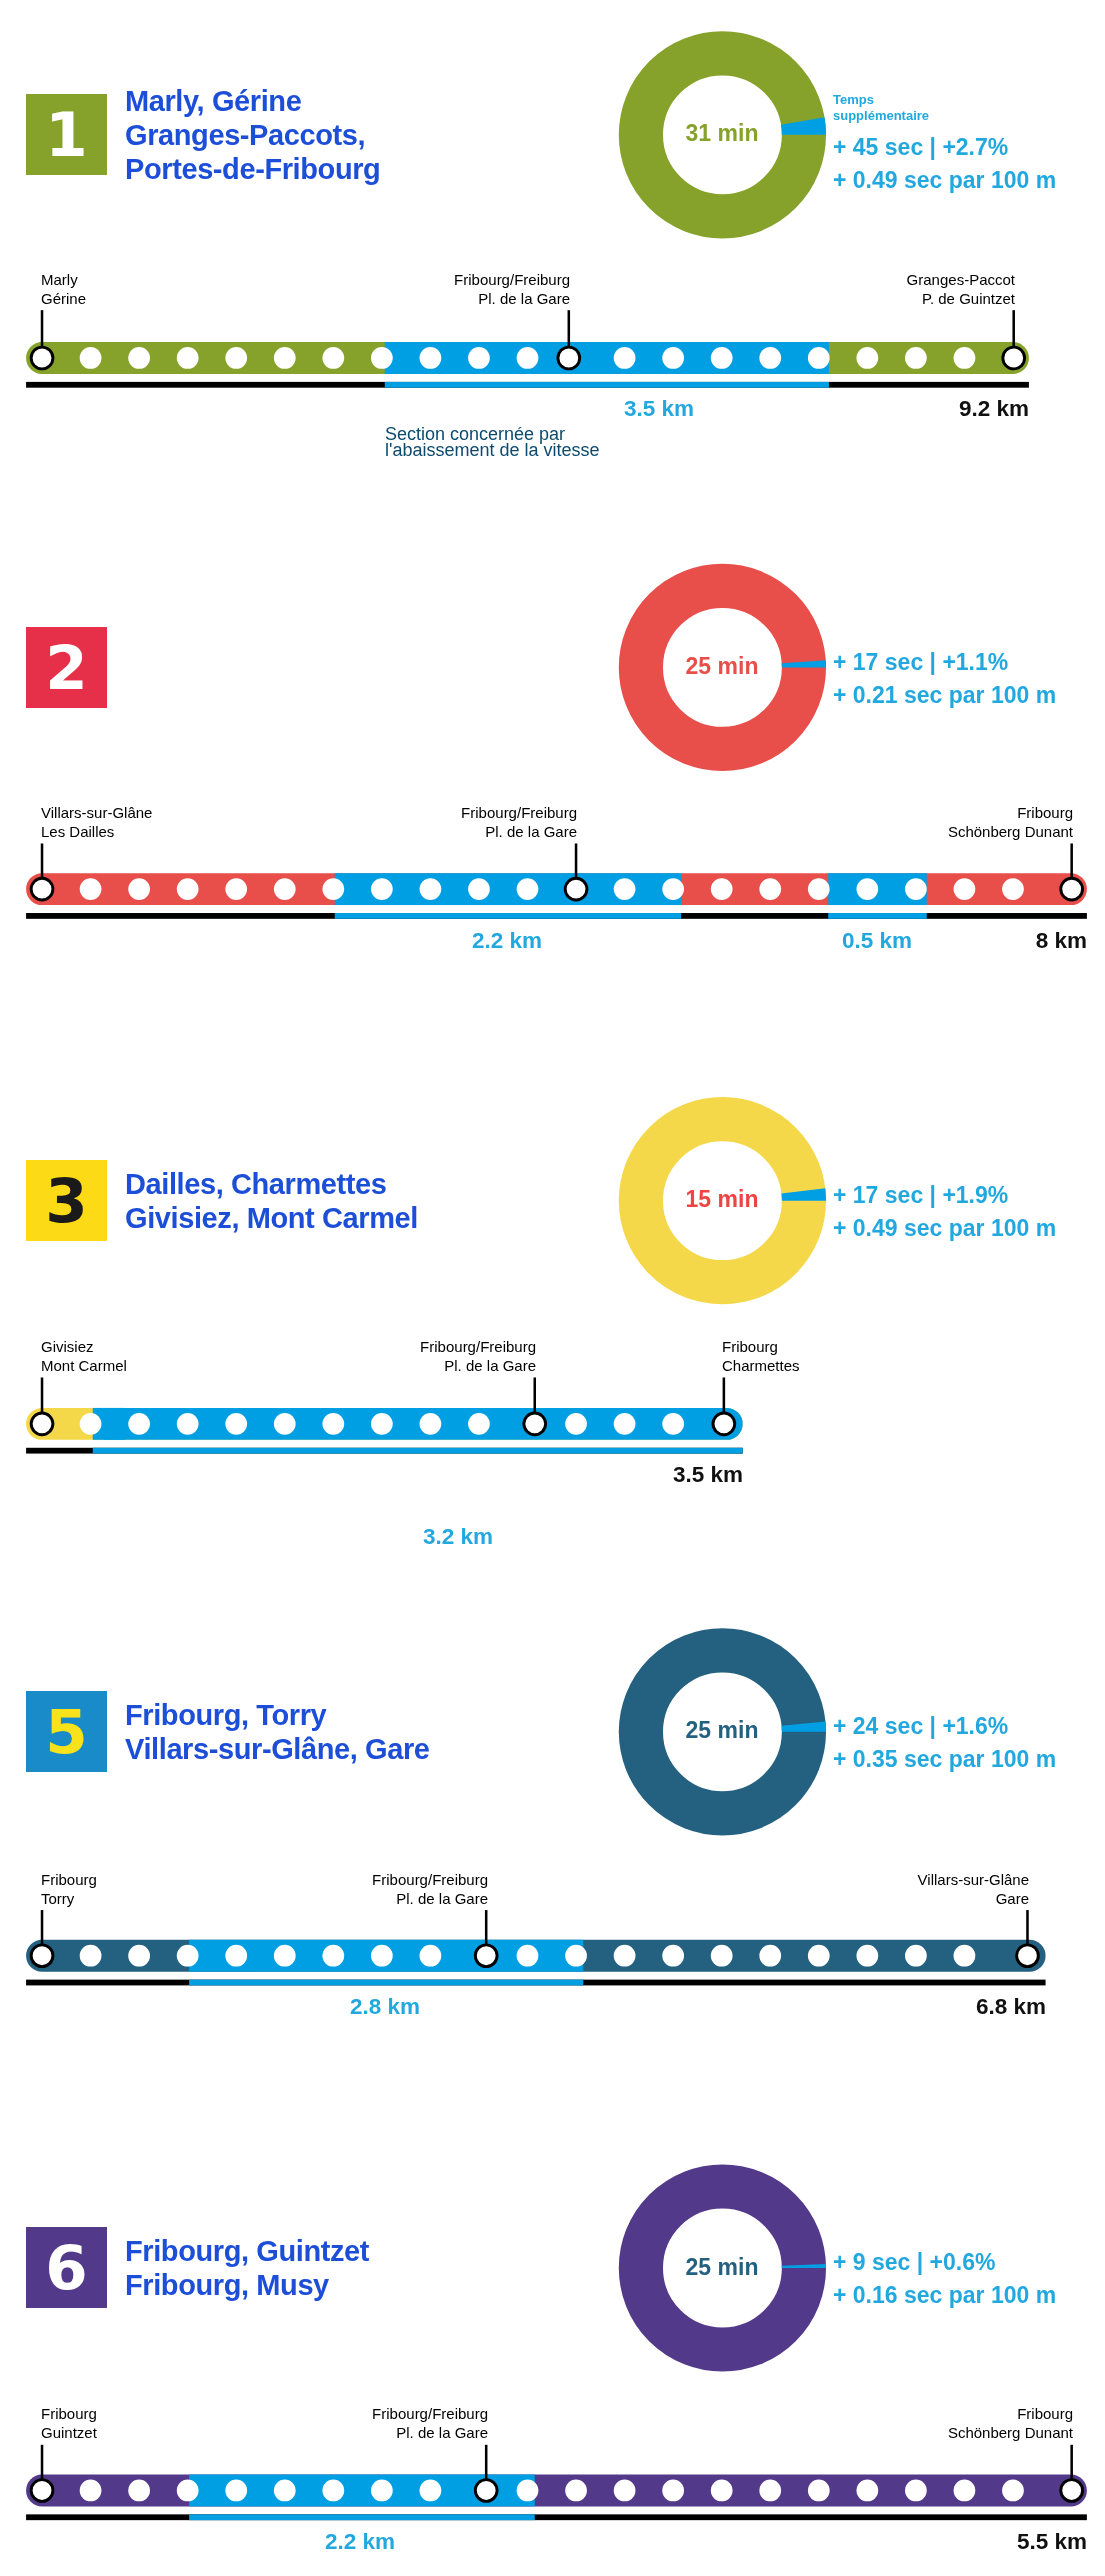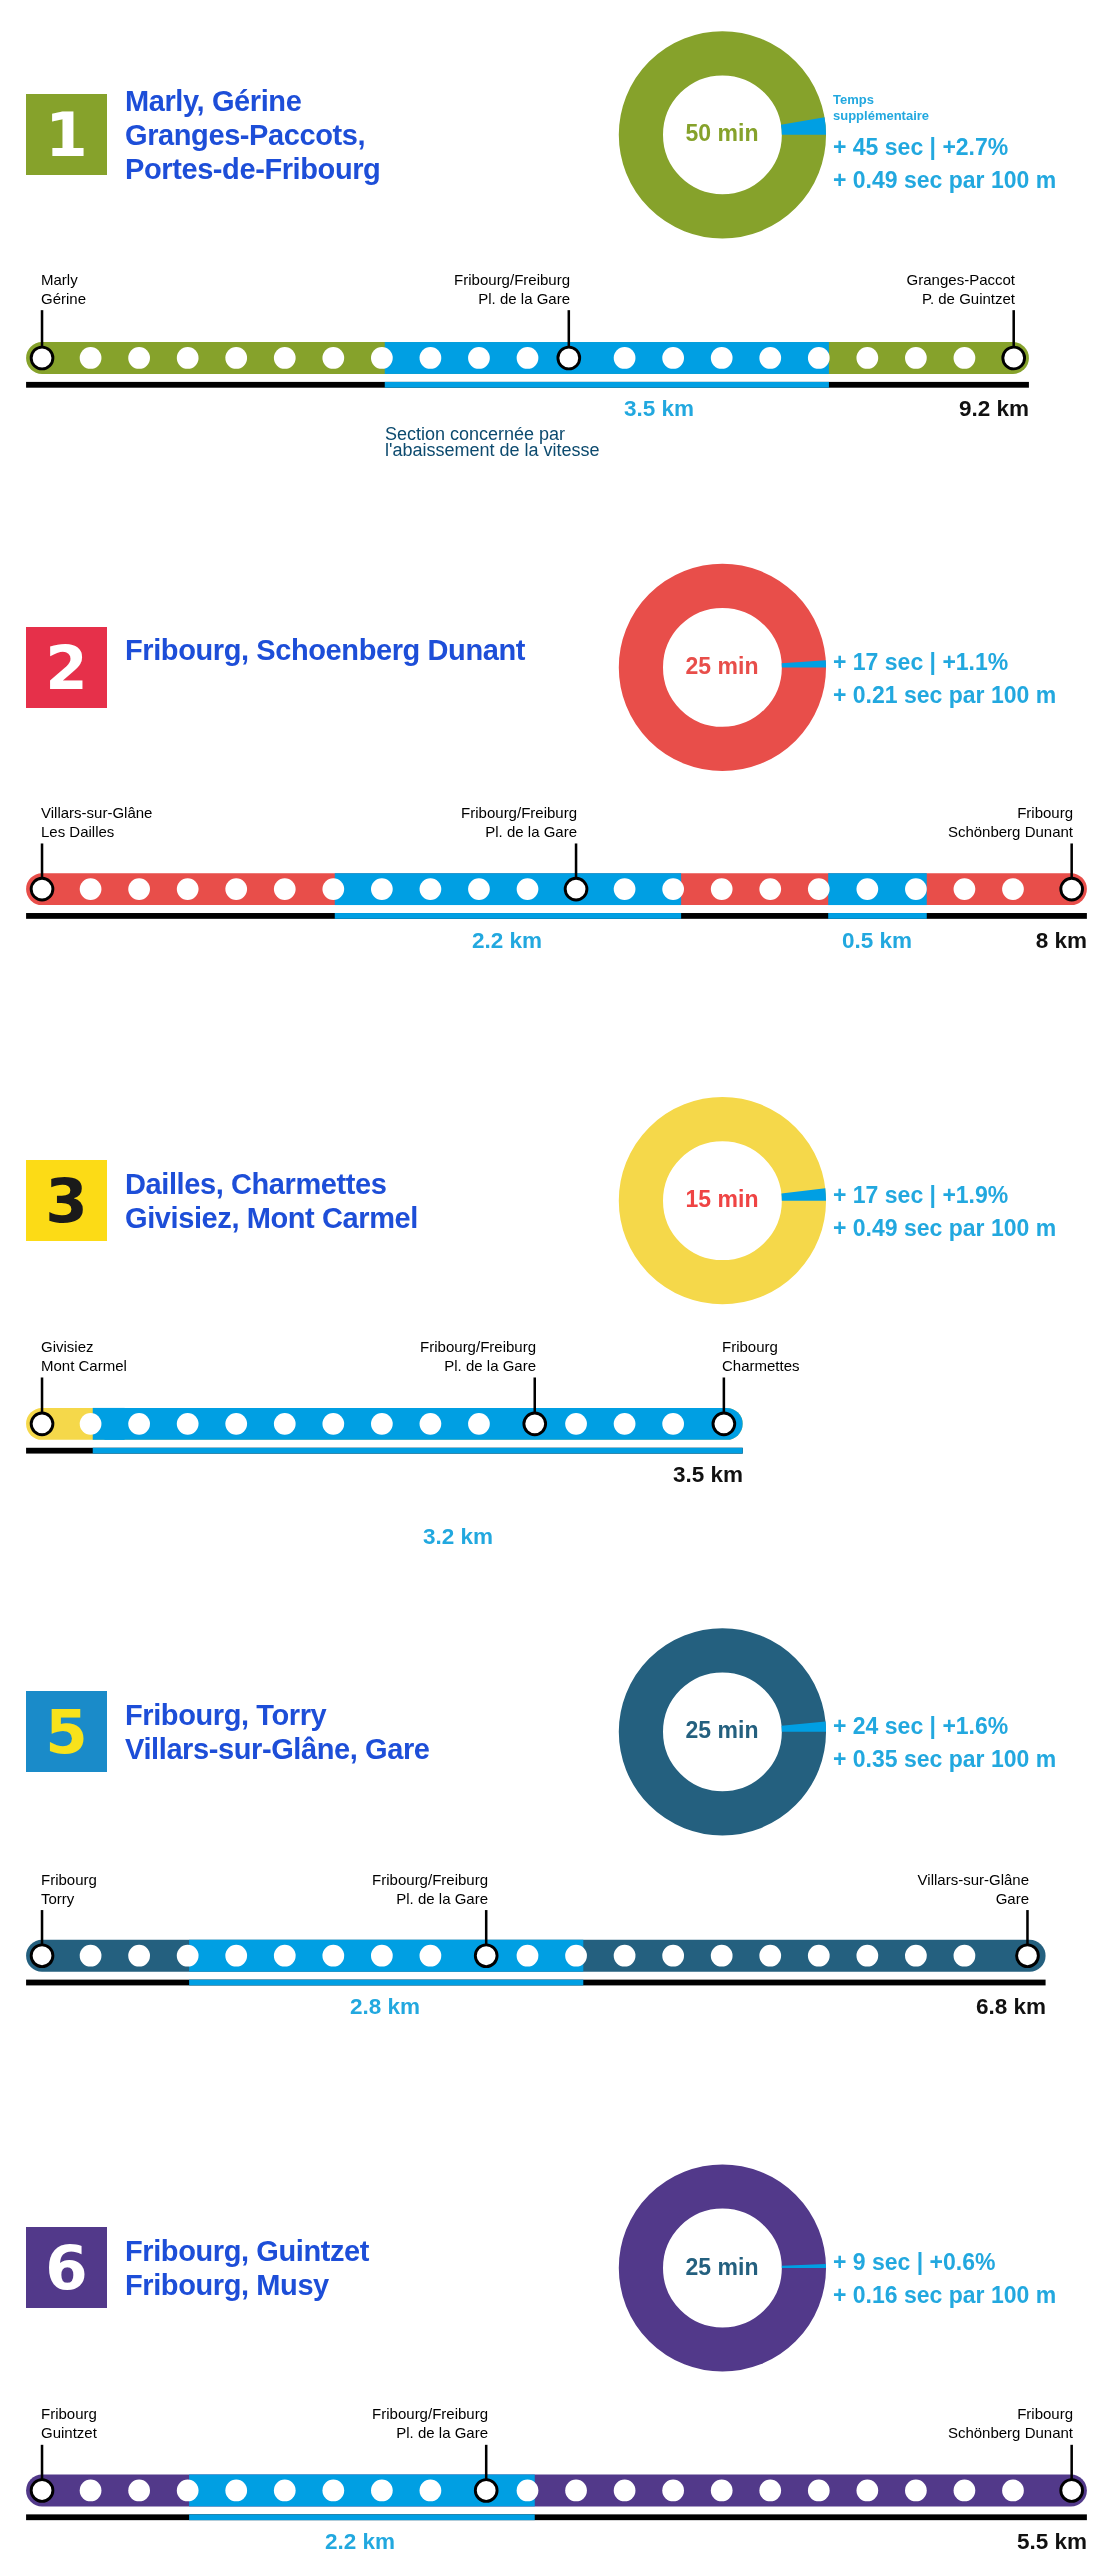--- a/index.html
+++ b/index.html
@@ -27,21 +27,21 @@
       <div class="num-box" style="top: 94px; background: rgb(134, 162, 43); color: rgb(255, 255, 255);">1</div>
       <div class="title" style="top: 84px;">
         <div>Marly, Gérine</div>
         <div>Granges-Paccots,</div>
         <div>Portes-de-Fribourg</div>
       </div>
       <svg width="1105" height="2576" class="route" style="position:absolute;left:0;top:0;pointer-events:none;" viewBox="0 0 1525 3555">
         <circle cx="997" cy="186" r="112.5" fill="none" stroke="#86A22B" stroke-width="61"></circle>
         <path d="M1079,186 L1140,186 A143,143 0 0 0 1137.9471771063068,161.85681740607905 L1077.8228568022178,172.15565753355583 A82,82 0 0 1 1079,186 Z" fill="#009FE3"></path>
       </svg>
-      <div class="donut-label" style="top: 120px; color: rgb(134, 162, 43);">50 min</div>
+      <div class="donut-label" style="top: 120px; color: rgb(134, 162, 43);">31 min</div>
       <div class="stats" style="top: 59px;">
         <div class="caption">
           <div>Temps</div>
           <div>supplémentaire</div>
         </div>
         <div class="big">+ 45 sec | +2.7%</div>
         <div class="big">+ 0.49 sec par 100 m</div>
       </div>
       <svg width="1105" height="2576" class="route" style="position:absolute;left:0;top:0;pointer-events:none;" viewBox="0 0 1525 3555">
         <rect x="36" y="472" width="1384" height="44" rx="22" fill="#86A22B"></rect>
@@ -88,21 +88,20 @@
       <div class="km blue" style="top: 396px; left: 659px; transform: translateX(-50%);">3.5 km</div>
       <div class="km black" style="top: 396px; right: 76px;">9.2 km</div>
       <div class="section-note" style="top: 395px; left: 385px;">
         <div>Section concernée par</div>
         <div>l'abaissement de la vitesse</div>
       </div>
     </div>
     <div class="section" style="top: 0px; height: 0px;">
       <div class="num-box" style="top: 627px; background: rgb(230, 48, 74); color: rgb(255, 255, 255);">2</div>
       <div class="title" style="top: 633px;">
-        <div>Fribourg, Schoenberg Dunant</div>
       </div>
       <svg width="1105" height="2576" class="route" style="position:absolute;left:0;top:0;pointer-events:none;" viewBox="0 0 1525 3555">
         <circle cx="997" cy="921" r="112.5" fill="none" stroke="#E84E4A" stroke-width="61"></circle>
         <path d="M1079,921 L1140,921 A143,143 0 0 0 1139.6585884096553,911.1244163228399 L1078.8042255216205,915.3370778914187 A82,82 0 0 1 1079,921 Z" fill="#009FE3"></path>
       </svg>
       <div class="donut-label" style="top: 653px; color: rgb(232, 78, 74);">25 min</div>
       <div class="stats" style="top: 646px;">
         <div class="big">+ 17 sec | +1.1%</div>
         <div class="big">+ 0.21 sec par 100 m</div>
       </div>

